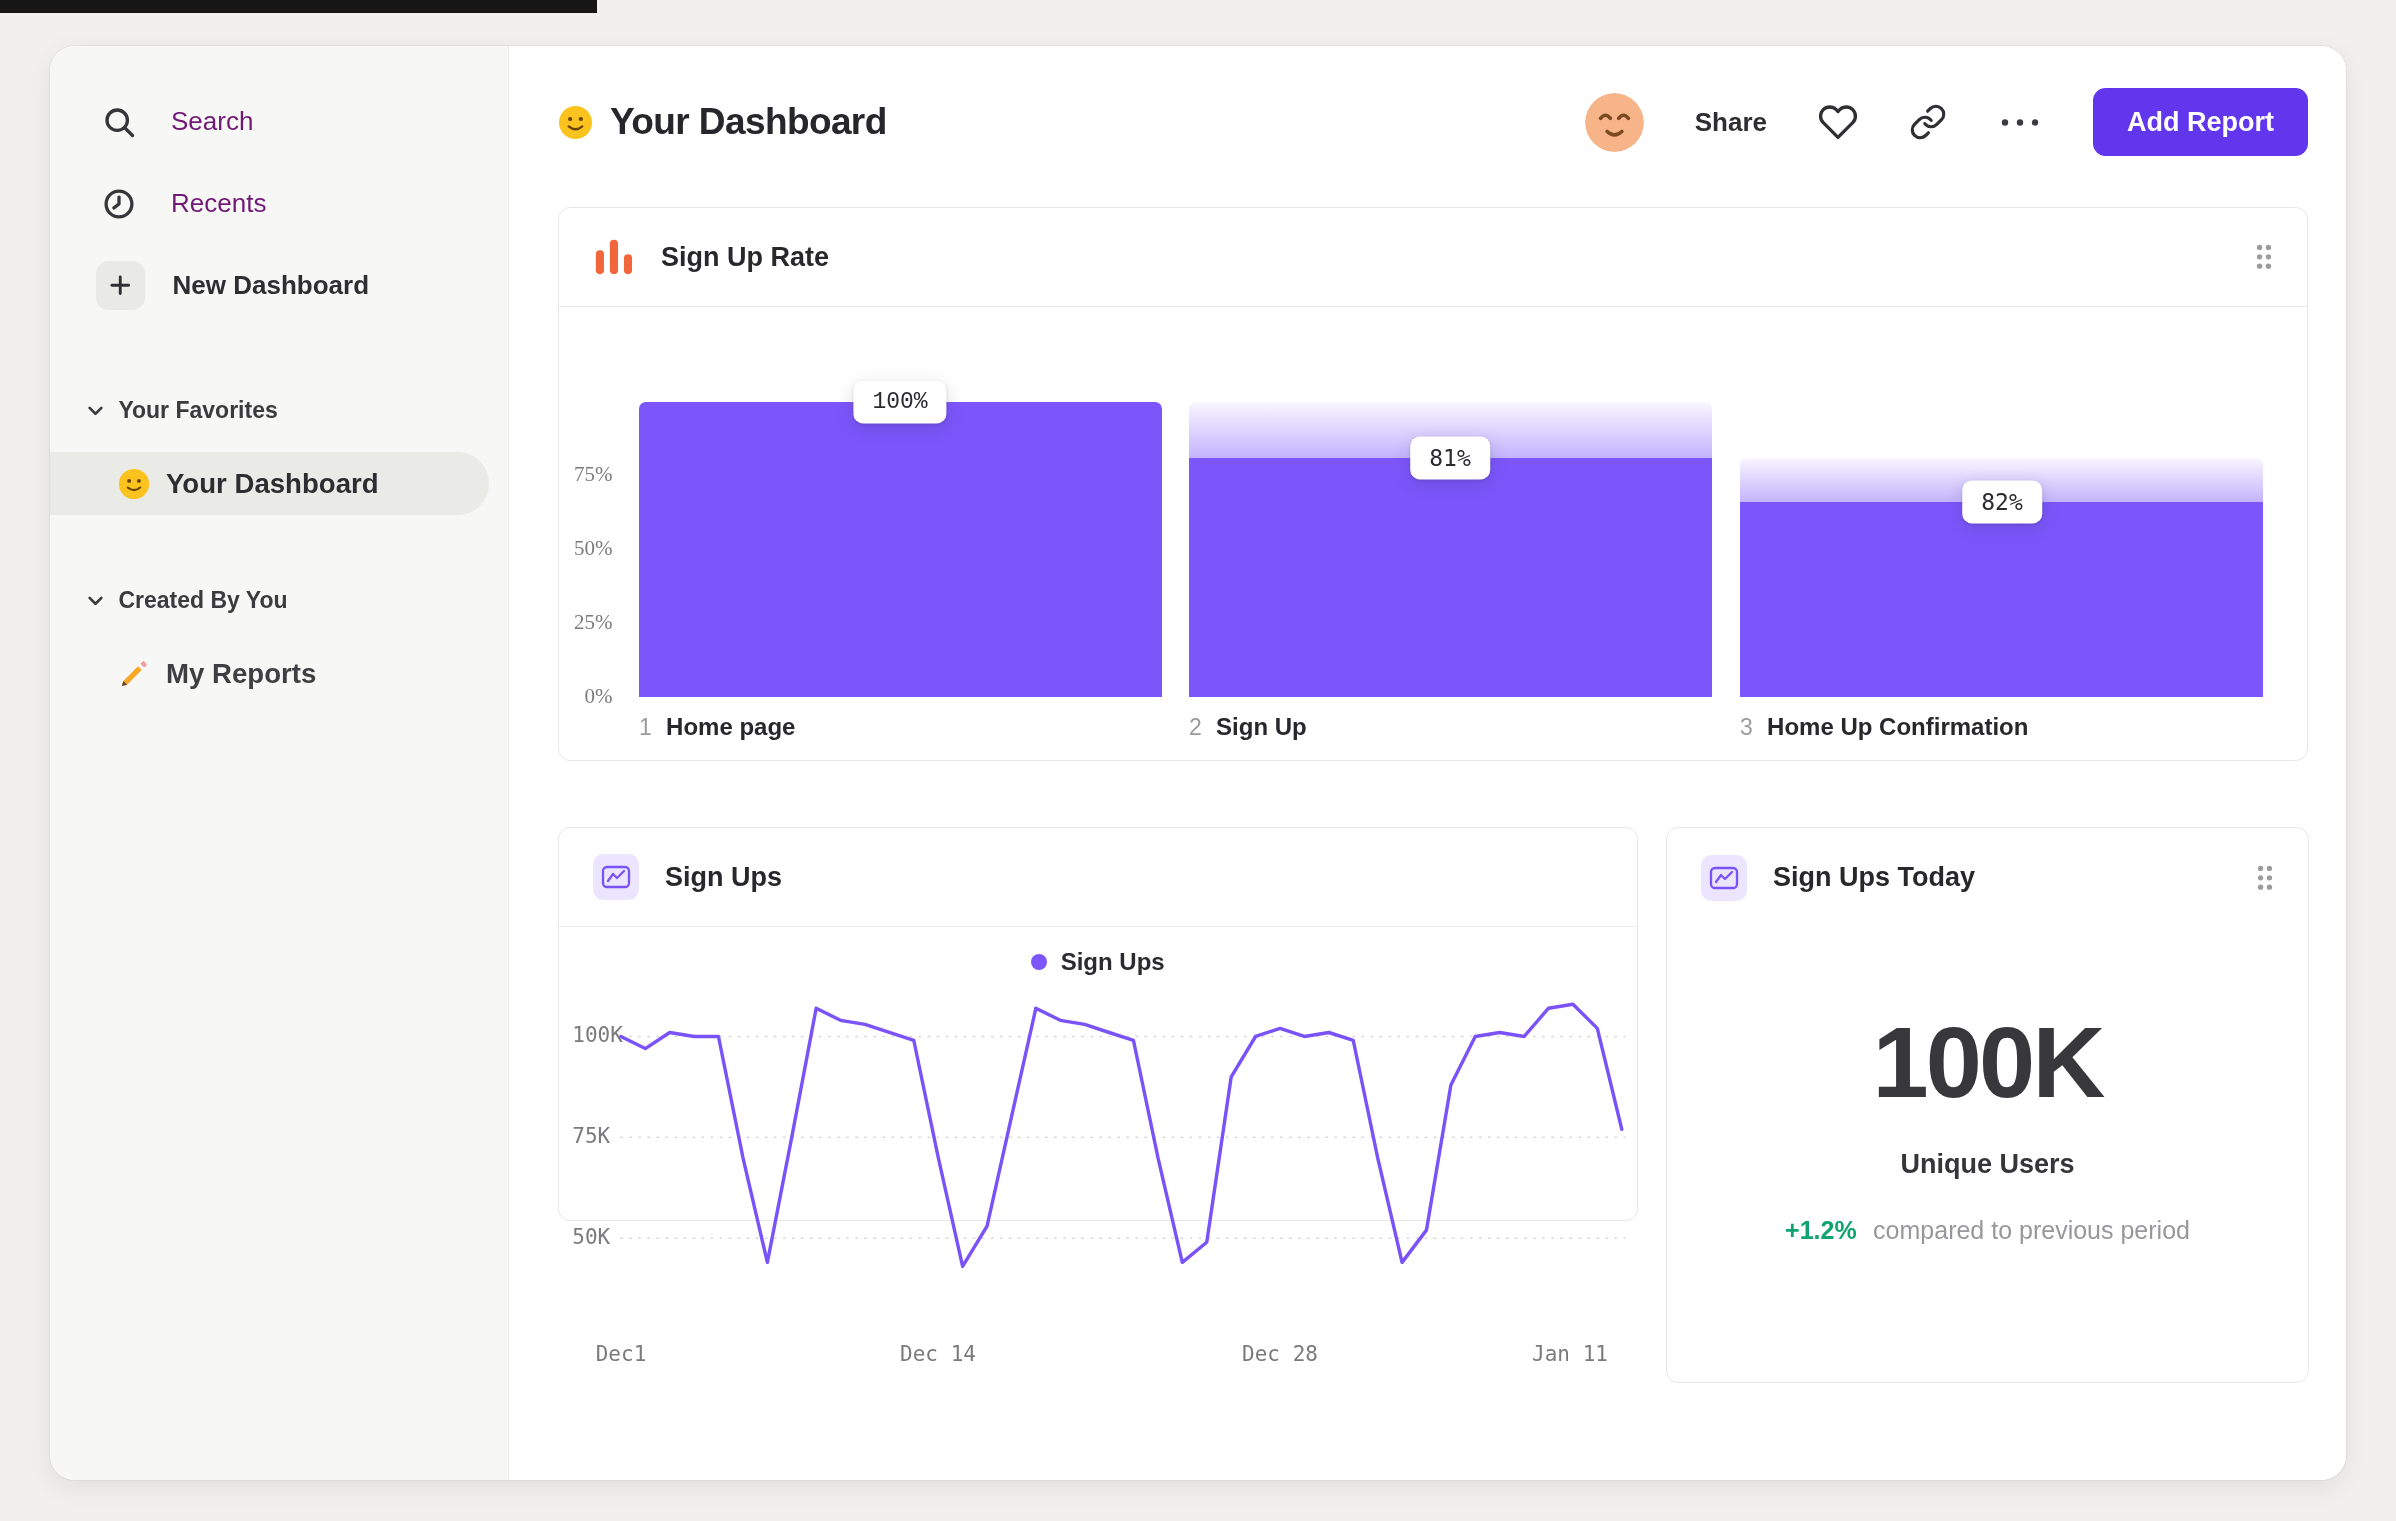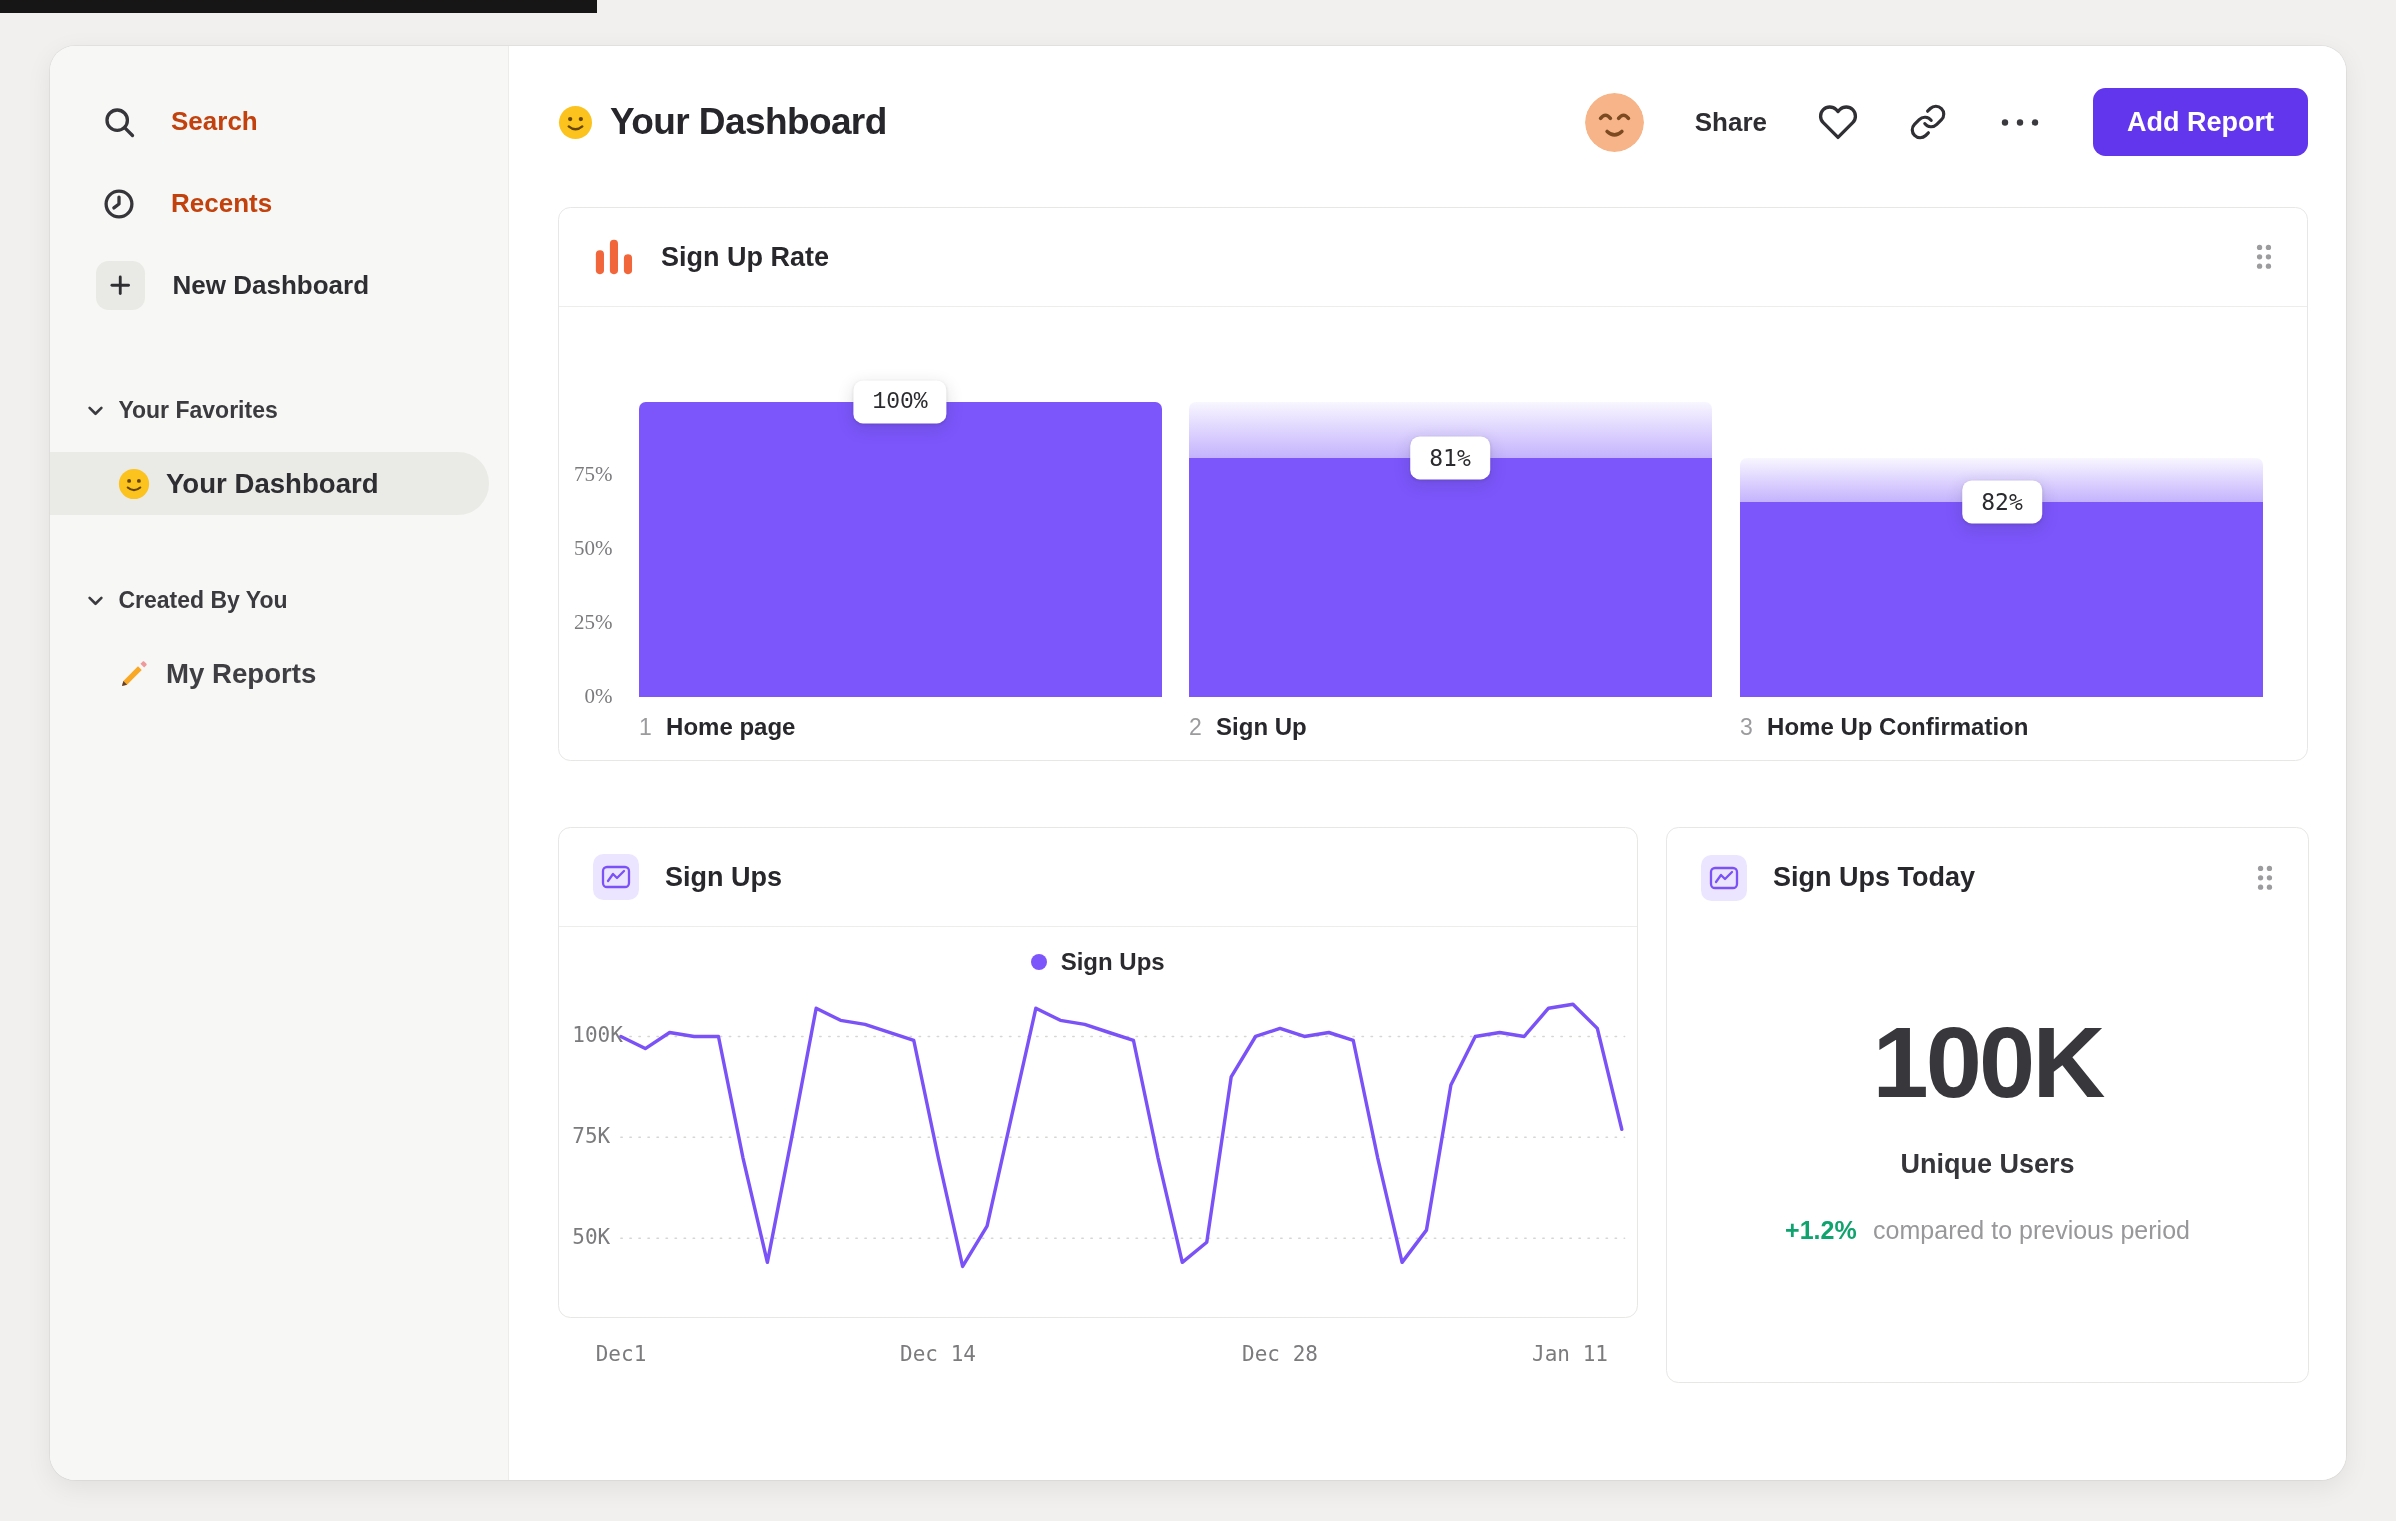--- a/index.html
+++ b/index.html
@@ -15,21 +15,21 @@
 
   .app {
     position:absolute; left:50px; top:46px; width:2296px; height:1434px;
     background:#fff; border-radius:25px; display:flex; overflow:hidden;
     box-shadow:0 7.6px 27px rgba(0,0,0,.07), 0 0 0 1px rgba(0,0,0,.045);
   }
 
   
   .sidebar { width:459px; flex:none; background:#f7f7f5; border-right:1px solid #ececea; position:relative; }
   .sb-row { position:absolute; display:flex; align-items:center; cursor:default; }
-  .sb-label { font-size:26px; font-weight:700; color:#c2410c; }
+  .sb-label { font-size:26px; font-weight:400; color:#701a75; }
   .sb-label.bold { font-weight:700; color:#2e2e32; }
   .sec-title { font-size:23px; font-weight:700; color:#3b3b3f; }
   .plus-box { width:49px; height:49px; background:#e9e9e6; border-radius:12.4px; display:flex; align-items:center; justify-content:center; }
   .pill {
     position:absolute; top:406px; left:0; width:439px; height:63px;
     background:#eaeae7; border-radius:0 31px 31px 0;
     display:flex; align-items:center; padding-left:68px; gap:16px;
     font-size:27.6px; font-weight:700; color:#2e2e32;
   }
   .reports-label { font-size:27.6px; font-weight:600; color:#3f3f43; }
@@ -50,21 +50,21 @@
 
   
   .card { position:absolute; background:#fff; border:1.4px solid #e7e7e5; border-radius:12.4px; }
   .card-head { height:99px; display:flex; align-items:center; padding:0 34px; gap:26px; border-bottom:1.4px solid #ededeb; }
   .card-head.no-div { border-bottom:none;justify-content:center; }
   .card-title { font-size:27px; font-weight:700; color:#28282c; }
   .drag { margin-left:auto; display:flex; }
   .icon-chip { width:46px; height:46px; background:#ece5ff; border-radius:10.5px; display:flex; align-items:center; justify-content:center; flex:none; }
 
   .card-funnel { left:49px; top:161px; width:1750px; height:554px; }
-  .card-line   { left:49px; top:781px; width:1080px; height:491px; }
+  .card-line   { left:49px; top:781px; width:1080px; height:394px; }
   .card-metric { left:1157px; top:781px; width:643px; height:556px; }
 
   .legend-row { position:absolute; left:0; right:0; display:flex; align-items:center; justify-content:center; gap:13.3px; font-size:24px; }
   .card-funnel .legend-row { top:99px; height:70px; }
   .card-line .legend-row { top:103px; height:61px; }
   .legend-dot { width:16px; height:16px; border-radius:50%; background:#7c56fb; flex:none; }
   .legend-series { font-weight:600; color:#2b2b2f; }
   .legend-sep { color:#6e6e72; font-size:19px; }
   .legend-value { font-weight:600; color:#2b2b2f; }
 

